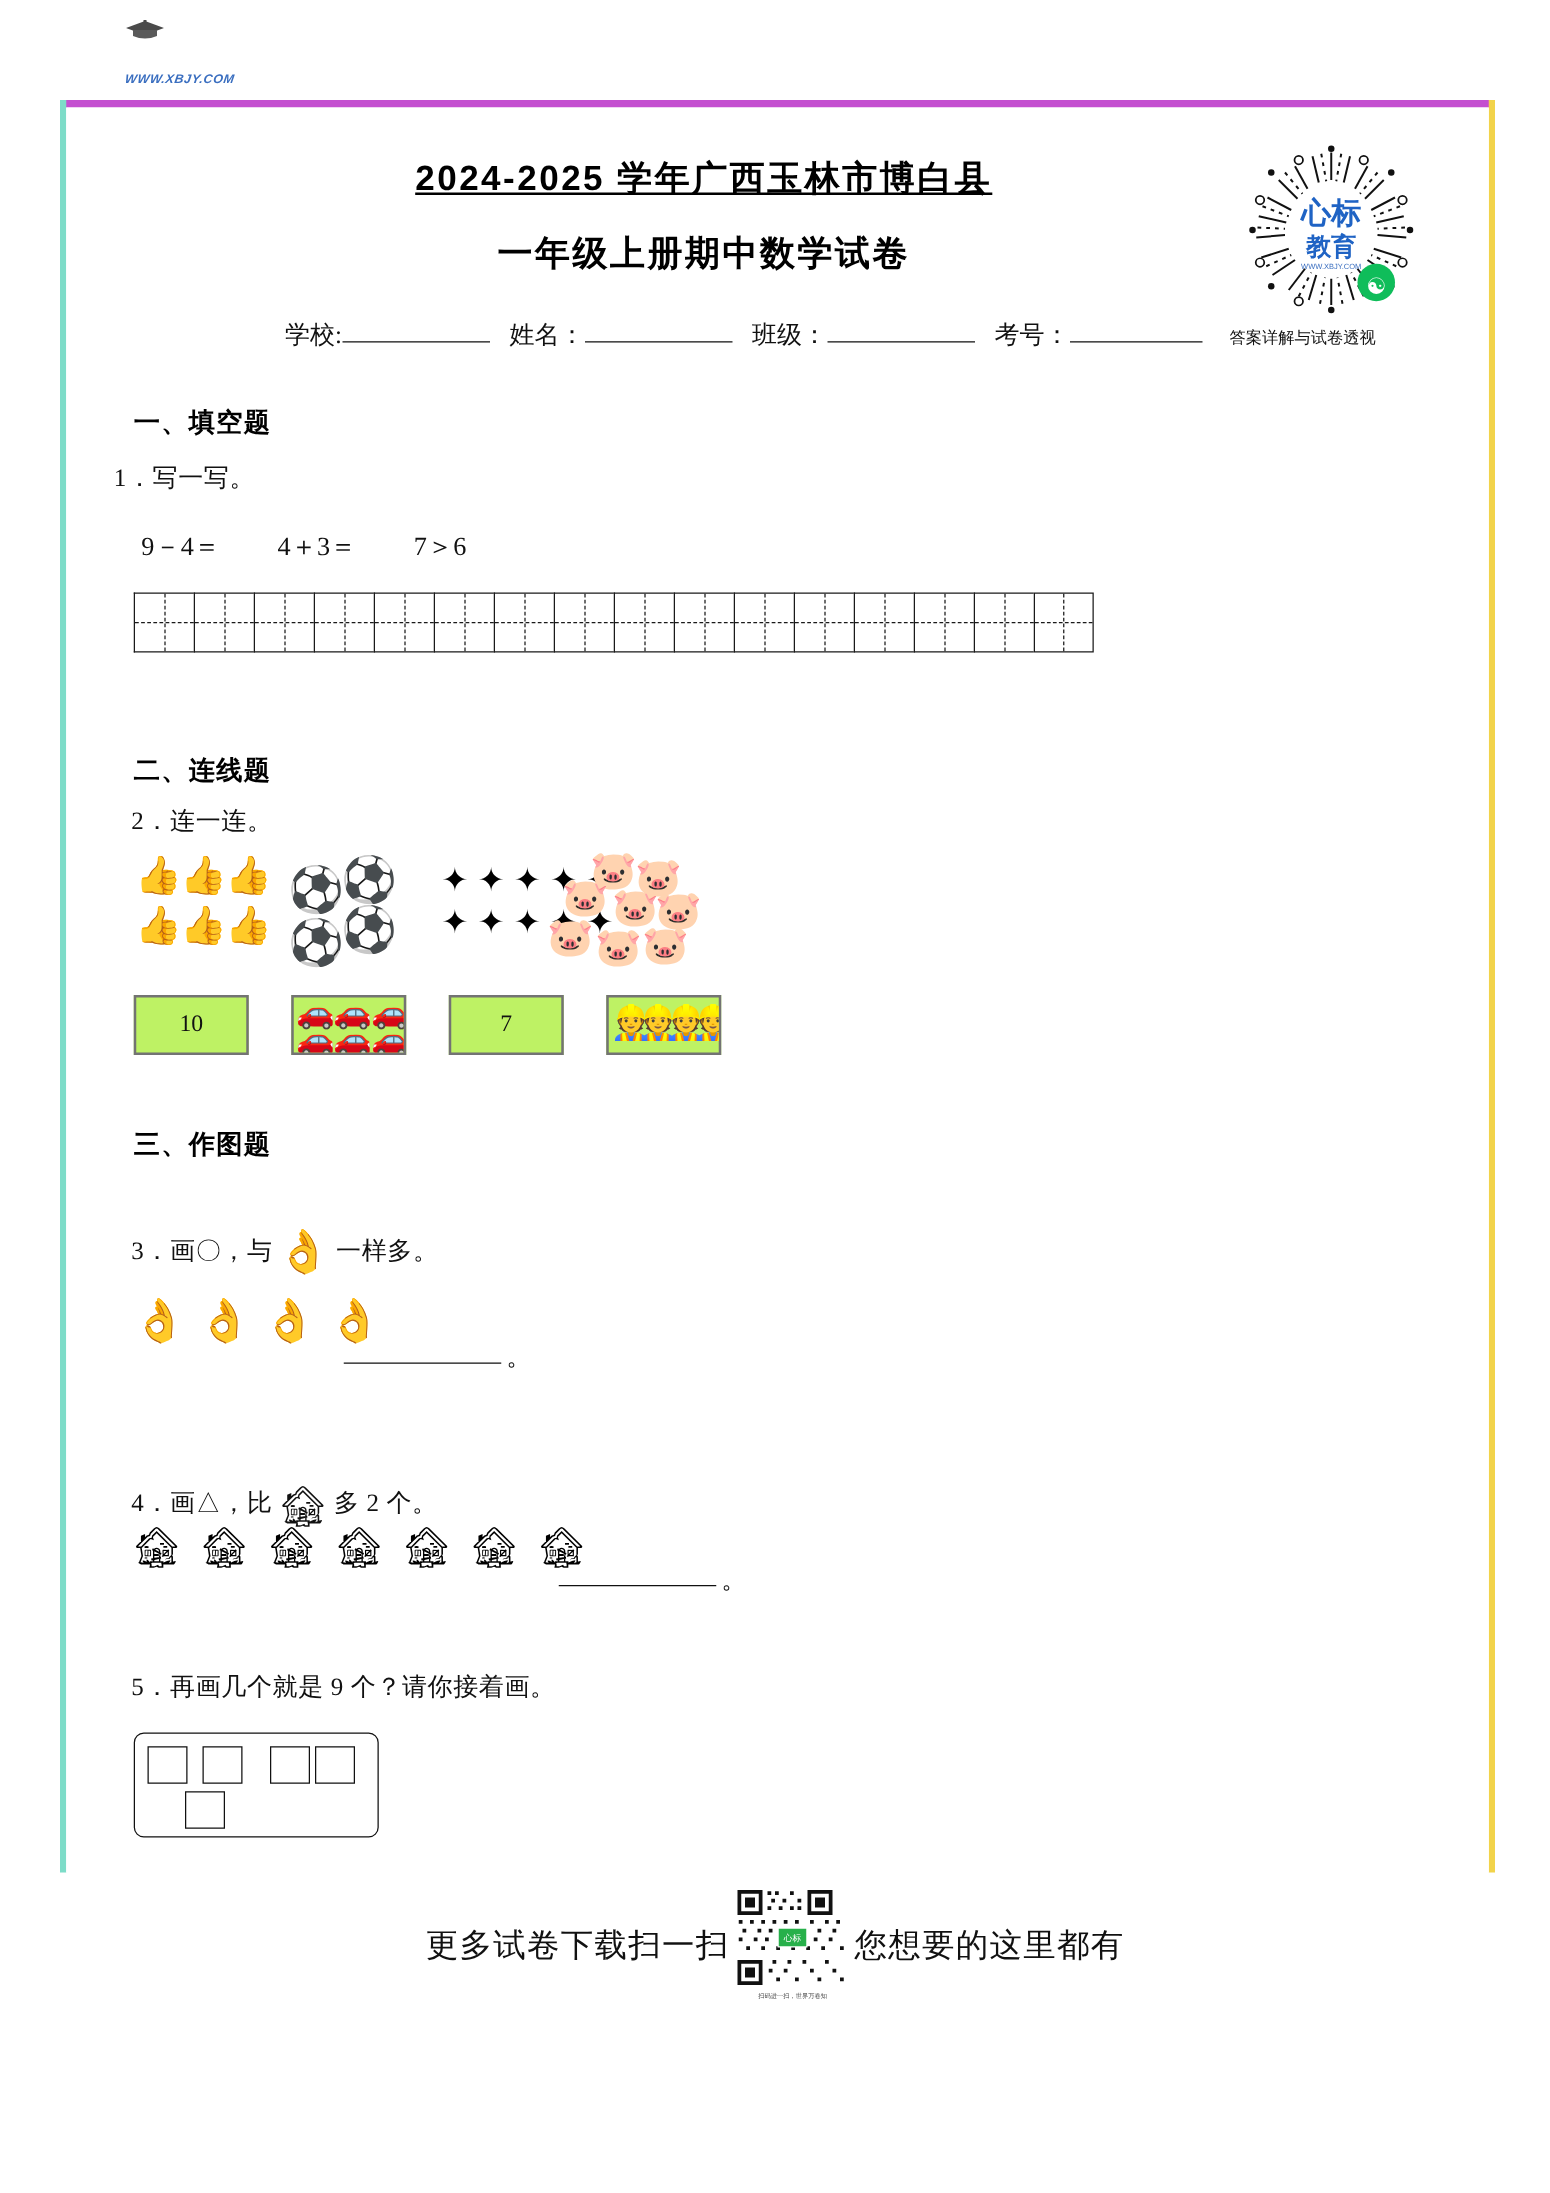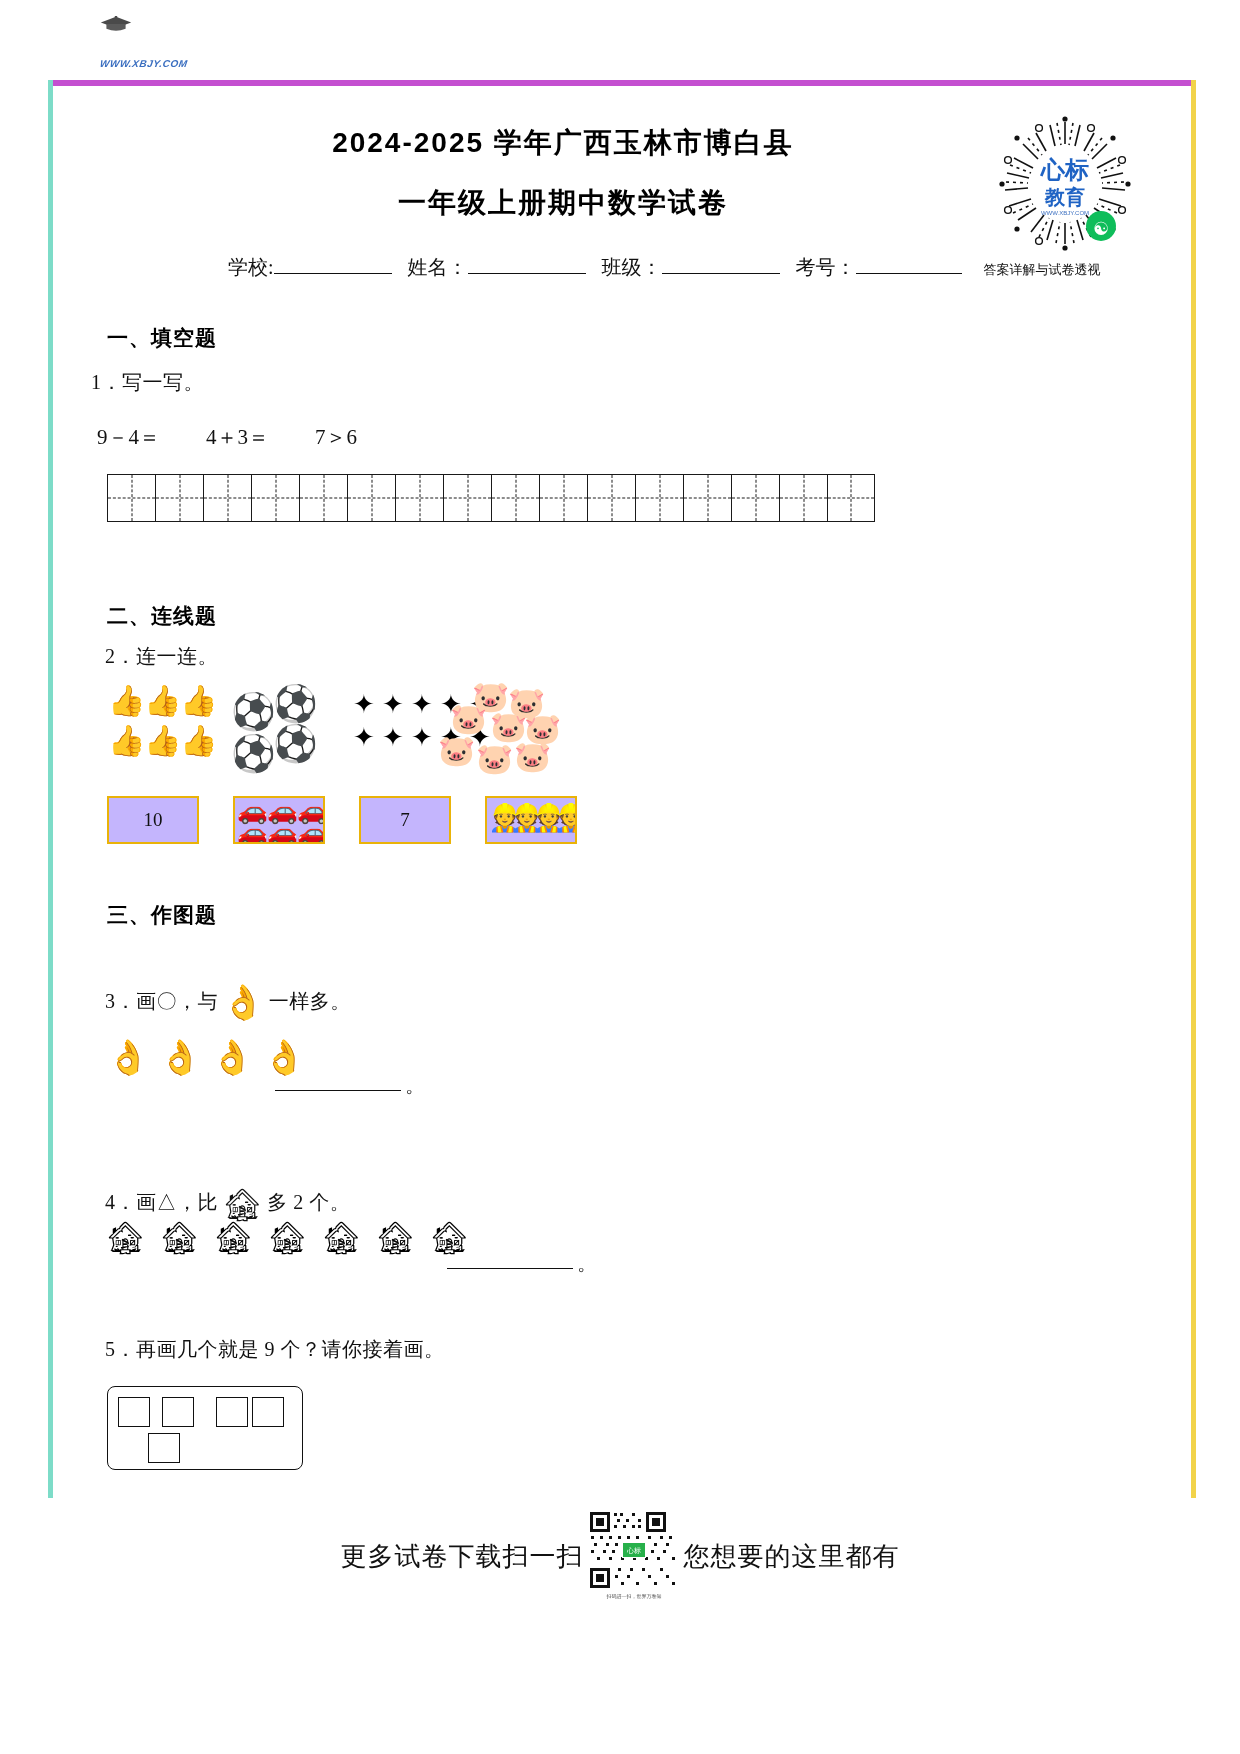--- a/index.html
+++ b/index.html
@@ -48,21 +48,21 @@
 
   
   .doc-title {
     text-align:center;
     font-family:"Liberation Sans", sans-serif;
     font-weight:bold;
     font-size:28px;
     color:#000;
     letter-spacing:2px;
   }
-  .title-1 { position:absolute; left:120px; top:38px; width:780px; }
+  .title-1 { position:absolute; left:120px; top:38px; width:780px;text-decoration:underline; }
   .title-2 { position:absolute; left:120px; top:98px; width:780px; }
 
   .qrcode {
     position:absolute; right:56px; top:28px; width:140px; height:140px;
   }
 
   
   .info-line {
     position:absolute; left:0px; top:168px; width:1138px;
     font-size:20px; color:#111;
@@ -120,22 +120,22 @@
   .star  { font-size:26px; color:#000; }
   .pig   { font-size:30px; }
   .car   { font-size:25px; }
   .worker{ font-size:27px; }
   .ok    { font-size:34px; }
   .house { font-size:32px; }
 
   
   .abox {
     position:absolute;
-    border:2px solid #eab308;
-    background:#c4b5fd;
+    border:2px solid #737373;
+    background:#bef264;
     display:flex; align-items:center; justify-content:center;
     font-size:19px; color:#111;
     overflow:hidden;
   }
 
   
   .blank {
     position:absolute;
     border-bottom:1.6px solid #111;
     height:1px;
@@ -273,21 +273,21 @@
     <span style="width:22px"></span>
     <span class="answer-note">答案详解与试卷透视</span>
   </div>
 
   <div class="sec-head" style="left:54px; top:238px;">一、填空题</div>
 
   <div class="q-text" style="left:38px; top:283px;">
     <span>1．</span><span>写一写。</span>
   </div>
 
-  <div class="expr" style="left:44px; top:337px;">
+  <div class="expr" style="left:60px; top:337px;">
     <span>9－4＝</span><span>4＋3＝</span><span>7＞6</span>
   </div>
 
   <div class="grid-wrap" id="tianzige" style="left:54px; top:388px;">
       <div class="cell"></div>
       <div class="cell"></div>
       <div class="cell"></div>
       <div class="cell"></div>
       <div class="cell"></div>
       <div class="cell"></div>

